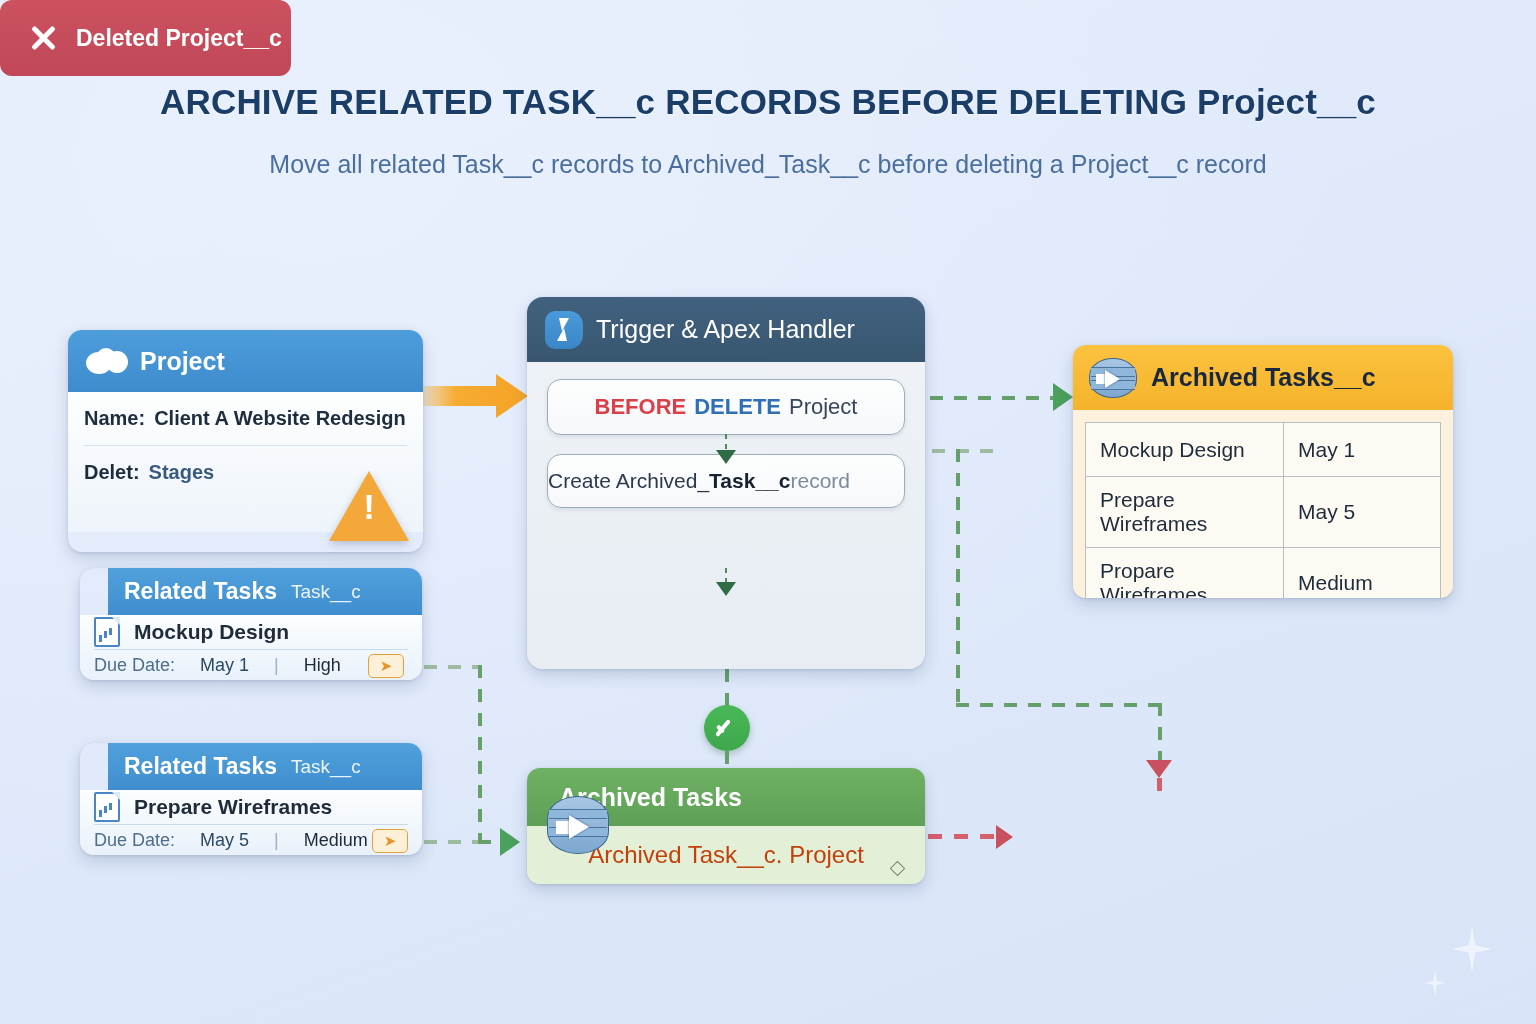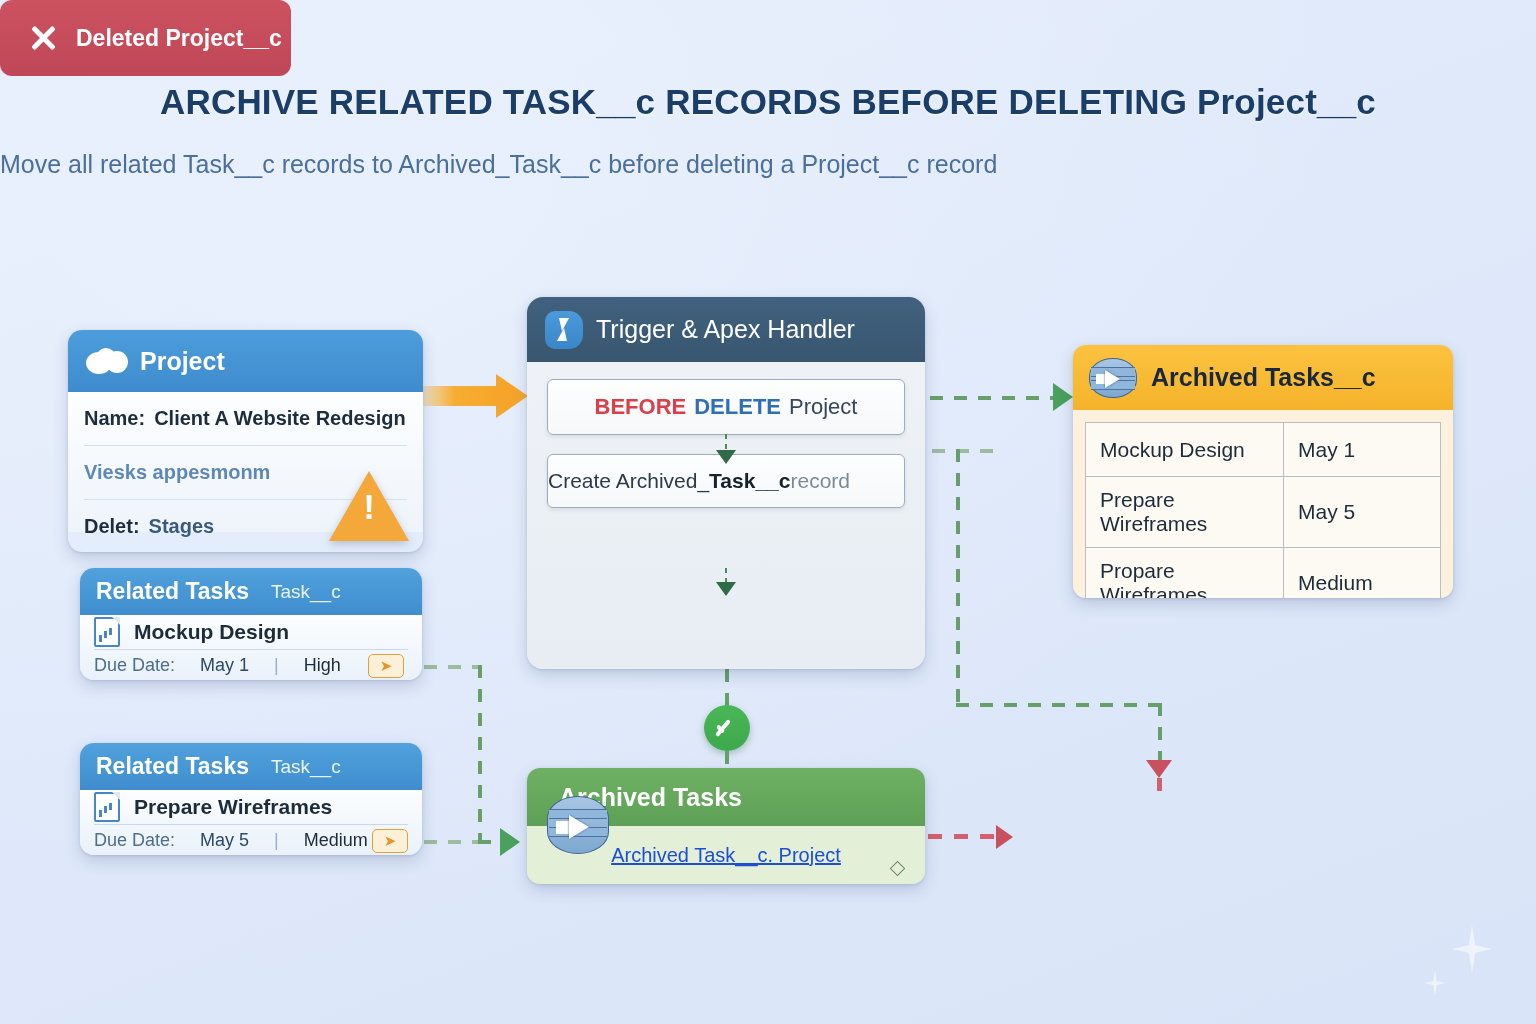--- a/index.html
+++ b/index.html
@@ -14,21 +14,21 @@
   
   .sparkle{position:absolute;background:rgba(255,255,255,.55);pointer-events:none;
     clip-path:polygon(50% 0%,58% 42%,100% 50%,58% 58%,50% 100%,42% 58%,0% 50%,42% 42%);}
   
   .title{
     position:absolute;left:0;right:0;top:82px;text-align:center;
     font-size:35px;font-weight:bold;letter-spacing:.2px;color:#1b3e68;
     text-shadow:0 1px 2px rgba(255,255,255,.75);
   }
   .subtitle{
-    position:absolute;left:0;right:0;top:150px;
+    position:absolute;left:0;right:0;top:150px;text-align:center;
     font-size:25px;color:#4a6f9c;font-weight:400;
   }
   
   .card{position:absolute;border-radius:14px;overflow:hidden;
     box-shadow:0 6px 16px rgba(40,65,110,.20),0 1px 3px rgba(40,65,110,.14);}
   .card-hd{display:flex;align-items:center;gap:12px;padding:0 16px;}
   
   #project-card{left:68px;top:330px;width:355px;height:222px;}
   #project-card .card-hd{height:62px;background:linear-gradient(180deg,#4d9cdb 0%,#3e8ccd 100%);}
   #project-card .card-hd .ttl{font-size:25px;font-weight:bold;color:#fff;}
@@ -46,21 +46,21 @@
     color:#fff;font-size:35px;font-weight:bold;line-height:.8;font-family:"Liberation Sans",sans-serif;}
   .cloud-ic{position:relative;width:44px;height:26px;}
   .cloud-ic i,.cloud-ic:before,.cloud-ic:after{content:"";position:absolute;background:#fff;border-radius:50%;}
   .cloud-ic:before{width:26px;height:22px;left:2px;bottom:0;}
   .cloud-ic:after{width:22px;height:22px;right:0;bottom:1px;}
   .cloud-ic i{width:20px;height:20px;left:12px;top:0;}
   
   .task-card{left:80px;width:342px;height:112px;}
   #task-card-1{top:568px;}
   #task-card-2{top:743px;}
-  .task-card .card-hd{height:47px;background:linear-gradient(180deg,#51a1dd 0%,#3f8dce 100%);gap:22px;}
+  .task-card .card-hd{height:47px;background:linear-gradient(180deg,#51a1dd 0%,#3f8dce 100%);gap:14px;margin-left:28px;}
   .task-card .card-hd .ttl{font-size:23px;font-weight:bold;color:#fff;}
   .task-card .card-hd .sub{font-size:19px;color:#eaf4fd;font-weight:400;}
   .task-body{background:linear-gradient(180deg,#fcfeff 0%,#e9f1fa 100%);height:65px;padding:0 14px;box-sizing:border-box;}
   .task-row1{display:flex;align-items:center;gap:14px;height:34px;border-bottom:1px solid #c9d9ea;}
   .task-row1 .nm{font-size:21px;font-weight:bold;color:#1d2b3a;}
   .task-row2{display:flex;align-items:center;gap:25px;height:31px;font-size:18px;color:#41617f;position:relative;}
   .task-row2 .due{color:#4e6e8c;}
   .task-row2 .dt{color:#2b4a66;}
   .task-row2 .sep{color:#9ab0c6;}
   .task-row2 .pri{font-weight:normal;color:#1d2b3a;}
@@ -74,21 +74,21 @@
   #trigger-panel{left:527px;top:297px;width:398px;height:372px;border-radius:16px;}
   #trigger-panel .card-hd{height:65px;background:linear-gradient(180deg,#41617f 0%,#38566f 100%);gap:13px;padding-left:18px;}
   #trigger-panel .card-hd .ttl{font-size:25px;font-weight:normal;color:#fff;}
   .bolt-ic{width:38px;height:38px;border-radius:10px 14px 14px 10px;background:linear-gradient(180deg,#4b9ada,#3a86c8);
     position:relative;flex:0 0 auto;}
   .bolt-ic:before{content:"";position:absolute;left:13px;top:7px;width:0;height:0;
     border-left:5px solid transparent;border-right:5px solid transparent;border-top:13px solid #fff;transform:skewX(-9deg);}
   .bolt-ic:after{content:"";position:absolute;left:13px;top:17px;width:0;height:0;
     border-left:5px solid transparent;border-right:5px solid transparent;border-bottom:13px solid #fff;transform:skewX(-9deg);}
   .tp-body{background:linear-gradient(180deg,#eef2f6 0%,#e7edf3 100%);height:307px;padding:17px 20px;box-sizing:border-box;}
-  .step{background:linear-gradient(180deg,#fdfefe,#f6f8fa);border:1.4px solid #9eadbb;border-radius:6px;
+  .step{background:linear-gradient(180deg,#fdfefe,#f6f8fa);border:1.4px solid #9eadbb;border-radius:14px;
     box-shadow:0 2px 4px rgba(50,70,95,.12);box-sizing:border-box;}
   #step1{height:56px;display:flex;align-items:center;justify-content:center;gap:8px;font-size:22px;}
   .kw-red{color:#d9404a;font-weight:bold;}
   .kw-blue{color:#2f6fb5;font-weight:bold;}
   .kw-plain{color:#37465a;}
   #step2{height:108px;padding:9px 20px;margin-top:20px;}
   #step2 .l1{font-size:21px;color:#2c3a4c;line-height:1.25;}
   #step2 .l1 b{font-weight:bold;color:#17222f;}
   #step2 .l2{font-size:18px;color:#45566b;margin-top:3px;}
   #step2 .l3{font-size:17px;color:#53657a;margin-top:1px;}
@@ -117,21 +117,21 @@
   .db-ic .b2{top:22px;}
   .db-ic .arr{position:absolute;left:16px;top:12px;width:0;height:0;
     border-top:9px solid transparent;border-bottom:9px solid transparent;border-left:15px solid #fff;
     filter:drop-shadow(0 0 1px #3d668f);}
   .db-ic .arrb{position:absolute;left:7px;top:16px;width:13px;height:10px;background:#fff;}
   
   #archived-green{left:527px;top:768px;width:398px;height:116px;border-radius:13px;}
   #archived-green .card-hd{height:58px;background:linear-gradient(180deg,#6fb163 0%,#5da056 100%);gap:14px;padding-left:32px;}
   #archived-green .card-hd .ttl{font-size:25px;font-weight:bold;color:#fff;}
   .ag-body{background:#e3efd6;height:58px;display:flex;align-items:center;justify-content:center;position:relative;}
-  .ag-body .txt{font-size:20px;color:#1d4ed8;text-decoration:underline;}
+  .ag-body .txt{font-size:24px;color:#c2410c;}
   .ag-body .dot{position:absolute;right:22px;bottom:10px;width:9px;height:9px;border:1.6px solid #6f8a6b;transform:rotate(45deg);}
   #archived-green .db-ic{position:absolute;left:20px;top:28px;z-index:3;width:62px;height:58px;}
   #archived-green .db-ic .cyl{border-radius:50%/22px;}
   #archived-green .db-ic .b1{top:13px;}
   #archived-green .db-ic .b2{top:31px;}
   #archived-green .db-ic .arr{left:22px;top:19px;border-top:12px solid transparent;border-bottom:12px solid transparent;border-left:20px solid #fff;}
   #archived-green .db-ic .arrb{left:9px;top:25px;width:17px;height:13px;}
   
   #deleted-card{left:1014px;top:800px;width:291px;height:76px;border-radius:12px;
     background:linear-gradient(180deg,#cc5260 0%,#c04757 100%);display:flex;align-items:center;gap:18px;padding-left:28px;
@@ -201,23 +201,20 @@
         <i></i>
       </span>
     <span class="ttl">Project</span>
   </div>
   <div class="proj-body">
     <div class="proj-row">
       <span class="proj-k">Name:</span>
       <span class="proj-v">Client A Website Redesign</span>
     </div>
     <div class="proj-row">
-      <span class="proj-blur">Viesks appesmonm</span>
-    </div>
-    <div class="proj-row">
       <span class="proj-k">Delet:</span>
       <span class="proj-v2">Stages</span>
     </div>
   </div>
 </div>
 <div class="warn-tri"></div>
 
 <div class="card task-card" id="task-card-1">
   <div class="card-hd">
     <span class="ttl">Related Tasks</span>

